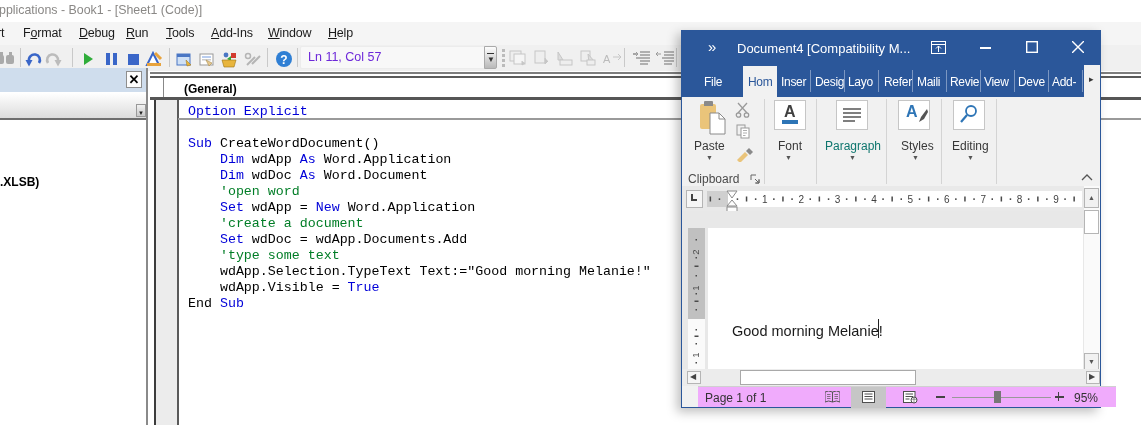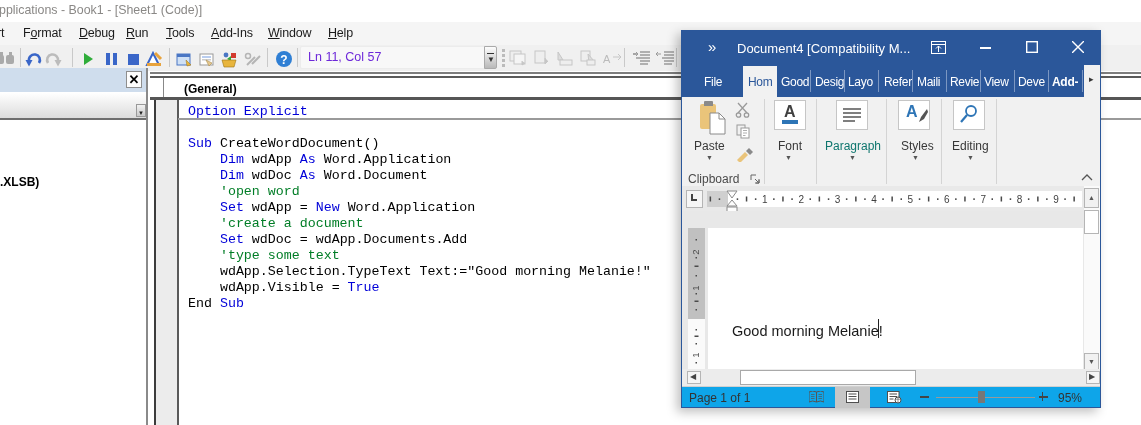--- a/index.html
+++ b/index.html
@@ -181,29 +181,29 @@
     <svg class="abs" style="left:390px;top:10px;" width="12" height="12" viewBox="0 0 12 12">
         <path d="M0 0 L12 12 M12 0 L0 12" stroke="#fff" stroke-width="1.4"></path>
       </svg>
   </div>
 
   <div class="abs" style="left:0;top:34px;width:418px;height:32px;background:#2b579a;overflow:hidden;">
     <div class="abs" style="left:61px;top:1px;width:34px;height:31px;background:#f1f1f1;"></div>
     <div class="abs" id="tabs" style="left:0;top:10px;width:418px;height:20px;font-size:12px;letter-spacing:-0.3px;color:#fff;">
       <span class="abs" style="left:22px;">File</span>
       <span class="abs" style="left:66px;color:#2b579a;">Hom</span>
-      <span class="abs" style="left:99px;">Good</span>
+      <span class="abs" style="left:99px;">Inser</span>
       <span class="abs" style="left:133px;">Desig</span>
       <span class="abs" style="left:166px;">Layo</span>
       <span class="abs" style="left:202px;">Refer</span>
       <span class="abs" style="left:235px;">Maili</span>
       <span class="abs" style="left:268px;">Revie</span>
       <span class="abs" style="left:302px;">View</span>
       <span class="abs" style="left:336px;">Deve</span>
-      <span class="abs" style="left:370px;font-weight:bold;">Add-</span>
+      <span class="abs" style="left:370px;">Add-</span>
     </div>
     <div class="abs" style="left:128px;top:5px;width:1px;height:22px;background:#7c97c2;"></div>
     <div class="abs" style="left:162px;top:5px;width:1px;height:22px;background:#7c97c2;"></div>
     <div class="abs" style="left:196px;top:5px;width:1px;height:22px;background:#7c97c2;"></div>
     <div class="abs" style="left:230px;top:5px;width:1px;height:22px;background:#7c97c2;"></div>
     <div class="abs" style="left:264px;top:5px;width:1px;height:22px;background:#7c97c2;"></div>
     <div class="abs" style="left:298px;top:5px;width:1px;height:22px;background:#7c97c2;"></div>
     <div class="abs" style="left:332px;top:5px;width:1px;height:22px;background:#7c97c2;"></div>
     <div class="abs" style="left:366px;top:5px;width:1px;height:22px;background:#7c97c2;"></div>
     <div class="abs" style="left:400px;top:5px;width:1px;height:22px;background:#7c97c2;"></div>
@@ -381,21 +381,21 @@
   </div>
 
   <div class="abs" id="hscroll" style="left:0;top:338px;width:418px;height:17px;background:#ececec;">
     <div class="abs" style="left:5px;top:2px;width:14px;height:13px;background:#f5f5f5;border:1px solid #b5b5b5;"></div>
     <div class="abs" style="left:8px;top:3px;font-size:8px;color:#444;">◀</div>
     <div class="abs" style="left:58px;top:1px;width:176px;height:15px;background:#fff;border:1px solid #a9a9a9;"></div>
     <div class="abs" style="left:404px;top:2px;width:14px;height:13px;background:#f5f5f5;border:1px solid #b5b5b5;"></div>
     <div class="abs" style="left:407px;top:3px;font-size:8px;color:#444;">▶</div>
   </div>
 
-  <div class="abs" id="status" style="left:0;top:355px;width:418px;height:21px;background:#0ea5e9;border-top:1px solid #d0d0d0;">
+  <div class="abs" id="status" style="left:16px;top:355px;width:418px;height:21px;background:#f0abfc;border-top:1px solid #d0d0d0;">
     <div class="abs" style="left:7px;top:4px;font-size:12px;color:#333;">Page 1 of 1</div>
     <svg class="abs" style="left:127px;top:4px;" width="15" height="12" viewBox="0 0 15 12">
       <path d="M0 1 Q3.5 -1 7.5 1 Q11.5 -1 15 1 L15 11 Q11.5 9 7.5 11 Q3.5 9 0 11 Z" fill="none" stroke="#555"></path>
       <path d="M7.5 1 L7.5 11" stroke="#555"></path>
       <path d="M2 3.5 h3.5 M2 5.5 h3.5 M2 7.5 h3.5 M9.5 3.5 h3.5 M9.5 5.5 h3.5 M9.5 7.5 h3.5" stroke="#555" stroke-width="0.7"></path>
     </svg>
     <div class="abs" style="left:153px;top:0;width:35px;height:21px;background:#c6c6c6;"></div>
     <svg class="abs" style="left:164px;top:4px;" width="13" height="12" viewBox="0 0 13 12">
       <rect x="0.5" y="0.5" width="12" height="11" fill="#fff" stroke="#4f4f4f"></rect>
       <path d="M2.5 3 h8 M2.5 5.5 h8 M2.5 8 h8" stroke="#4f4f4f" stroke-width="1.1"></path>

